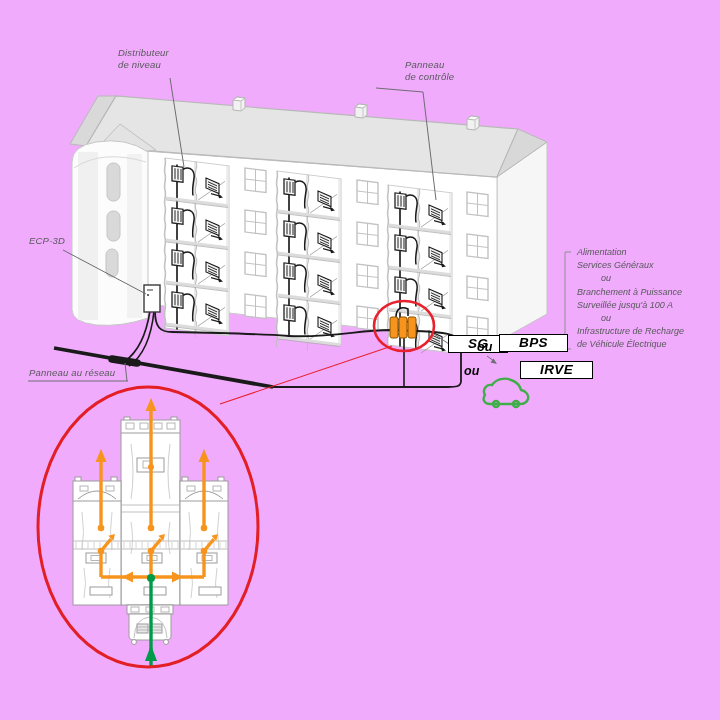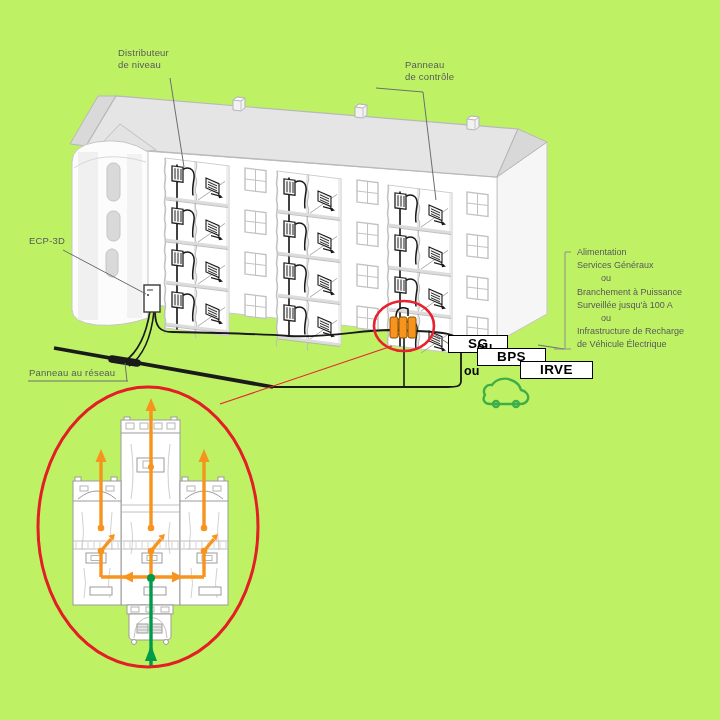--- a/index.html
+++ b/index.html
@@ -1,17 +1,17 @@
 <!DOCTYPE html>
 <html><head>
 <meta charset="utf-8">
 <style>
   html,body{margin:0;padding:0;background:#fff;}
-  .stage{position:relative;width:720px;height:720px;background:#bef264;overflow:hidden;
-         font-family:"Liberation Sans",sans-serif;}
+  .stage{position:relative;width:720px;height:720px;background:#f0abfc;overflow:hidden;
+         font-family:"Liberation Sans",sans-serif;font-style:italic;}
   svg{position:absolute;left:0;top:0;}
   .lbl{position:absolute;color:#58595b;font-size:9.5px;line-height:12px;letter-spacing:.2px;}
   .legend{position:absolute;left:577px;top:246px;width:145px;color:#58595b;
           font-size:9px;line-height:13.2px;}
   .legend .c{padding-left:24px;}
   .opt-box{position:absolute;border:1.5px solid #000;background:#fff;color:#000;
            font-weight:700;font-size:13.5px;line-height:16px;padding:0 19px;letter-spacing:.4px;}
   .ou{position:absolute;color:#000;font-weight:700;font-size:12.5px;}
 </style>
 </head>
@@ -514,21 +514,21 @@
     <div>Panneau</div>
     <div>de contrôle</div>
   </div>
 
   <div class="lbl" style="left:29px;top:235px;">ECP-3D</div>
 
   <div class="lbl" style="left:29px;top:367px;">Panneau au réseau</div>
 
   <div class="opt-box" style="left:448px;top:335px;">SG</div>
   <div class="ou" style="left:477px;top:340px;">ou</div>
-  <div class="opt-box" style="left:477px;top:334px;margin-top:14px;">BPS</div>
+  <div class="opt-box" style="left:499px;top:334px;">BPS</div>
   <div class="ou" style="left:464px;top:364px;">ou</div>
   <div class="opt-box" style="left:520px;top:361px;">IRVE</div>
 
   <div class="legend">
     <div>Alimentation</div>
     <div>Services Généraux</div>
     <div class="c">ou</div>
     <div>Branchement à Puissance</div>
     <div>Surveillée jusqu'à 100 A</div>
     <div class="c">ou</div>

